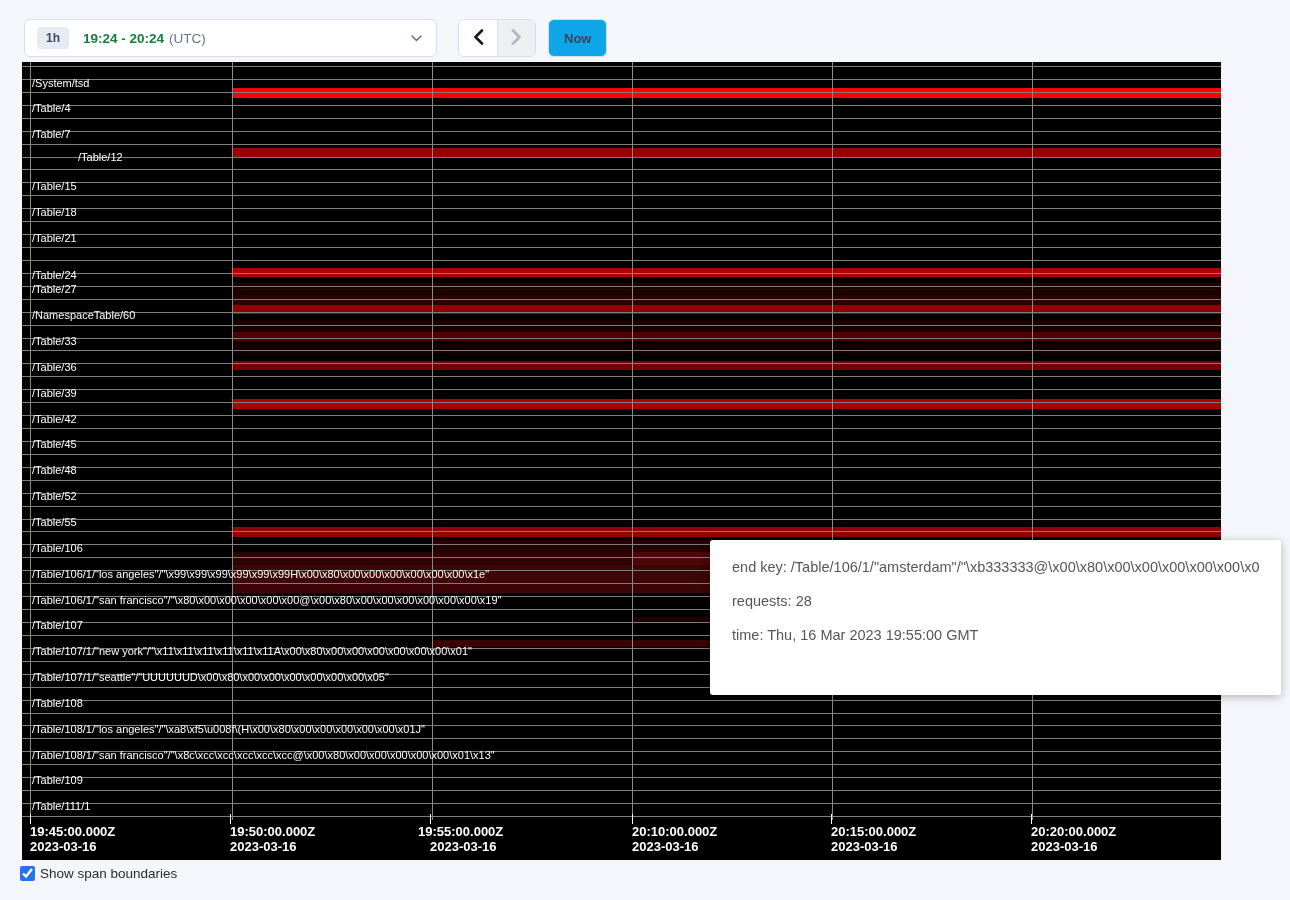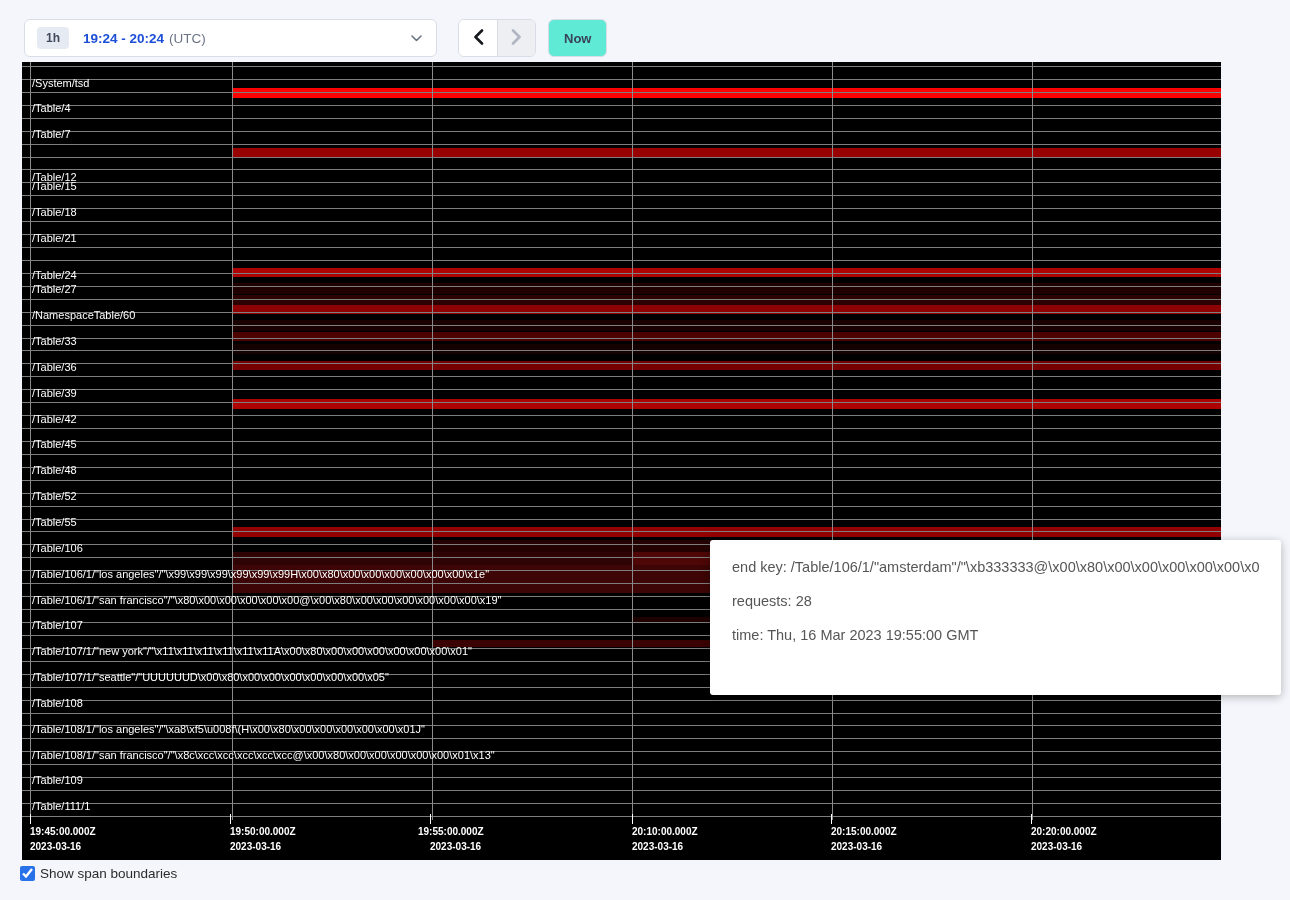--- a/index.html
+++ b/index.html
@@ -15,49 +15,49 @@
   
   .toolbar { position:absolute; left:24px; top:19px; height:38px; display:flex; align-items:stretch; }
   .timeselect {
     width:413px; background:#fff; border:1px solid #d9dde7; border-radius:6px;
     display:flex; align-items:center; padding:0 14px 0 12px; cursor:pointer;
   }
   .badge {
     background:#e6eaf2; color:#404a5c; font-size:12px; font-weight:700;
     padding:4px 9px; border-radius:4px; margin-right:14px;
   }
-  .range { color:#1d4ed8; font-size:13.5px; font-weight:700; }
+  .range { color:#15803d; font-size:13.5px; font-weight:700; }
   .tz { color:#6b7485; font-size:13.5px; margin-left:5px; }
   .chev { margin-left:auto; display:flex; align-items:center; }
   .navgroup { display:flex; margin-left:21px; border:1px solid #d9dde7; border-radius:6px; overflow:hidden; }
   .navbtn {
     width:38px; border:none; display:flex; align-items:center; justify-content:center;
     cursor:pointer; background:#fff;
   }
   .navbtn + .navbtn { border-left:1px solid #d9dde7; }
   .navbtn.disabled { background:#edeff3; cursor:default; }
   .nowbtn {
-    margin-left:12px; background:#5eead4; border:1px solid #d9dde7; border-radius:6px;
+    margin-left:12px; background:#0ea5e9; border:1px solid #d9dde7; border-radius:6px;
     color:#394458; font-size:13px; font-weight:700; padding:0 15px; cursor:pointer;
     font-family:"Liberation Sans", sans-serif;
   }
 
   
   .kv-canvas {
     position:absolute; left:22px; top:62px; width:1199px; height:798px;
     background:#000; overflow:hidden; cursor:crosshair;
   }
   .band { position:absolute; }
   .hline { position:absolute; left:0; width:100%; height:1px; background:#7e7e7e; }
   .vline { position:absolute; top:0; width:1px; background:#8a8a8a; }
   .rowlabel {
     position:absolute; left:10px; color:#fff; font-size:11px; line-height:12px;
     white-space:nowrap; letter-spacing:0; }
   .tickmark { position:absolute; width:1px; height:10px; background:#fff; }
-  .ticklabel { position:absolute; color:#fff; font-size:10px; font-weight:700; line-height:15px; white-space:nowrap; }
+  .ticklabel { position:absolute; color:#fff; font-size:13px; font-weight:700; line-height:15px; white-space:nowrap; }
 
   
   .kv-tooltip {
     position:absolute; left:710px; top:540px; width:571px; height:155px;
     background:#fff; border-radius:3px; box-shadow:0 2px 10px rgba(0,0,0,0.28);
     padding:10px 22px; z-index:10;
   }
   .kv-tooltip .tline {
     color:#565656; font-size:14.5px; line-height:34px; white-space:nowrap; overflow:hidden;
   }
@@ -189,21 +189,21 @@
         <div class="vline" style="left: 210px; height: 758px;"></div>
         <div class="vline" style="left: 410px; height: 758px;"></div>
         <div class="vline" style="left: 610px; height: 758px;"></div>
         <div class="vline" style="left: 810px; height: 758px;"></div>
         <div class="vline" style="left: 1010px; height: 758px;"></div>
       </div>
     <div id="rowlabels">
         <div class="rowlabel" style="top: 14.5px;">/System/tsd</div>
         <div class="rowlabel" style="top: 40.35px;">/Table/4</div>
         <div class="rowlabel" style="top: 66.2px;">/Table/7</div>
-        <div class="rowlabel" style="top: 109px;">/Table/12</div>
+        <div class="rowlabel" style="top: 89px; padding-left: 46px;">/Table/12</div>
         <div class="rowlabel" style="top: 117.9px;">/Table/15</div>
         <div class="rowlabel" style="top: 143.75px;">/Table/18</div>
         <div class="rowlabel" style="top: 169.6px;">/Table/21</div>
         <div class="rowlabel" style="top: 207px;">/Table/24</div>
         <div class="rowlabel" style="top: 221.3px;">/Table/27</div>
         <div class="rowlabel" style="top: 247.15px;">/NamespaceTable/60</div>
         <div class="rowlabel" style="top: 273px;">/Table/33</div>
         <div class="rowlabel" style="top: 298.85px;">/Table/36</div>
         <div class="rowlabel" style="top: 324.7px;">/Table/39</div>
         <div class="rowlabel" style="top: 350.55px;">/Table/42</div>

